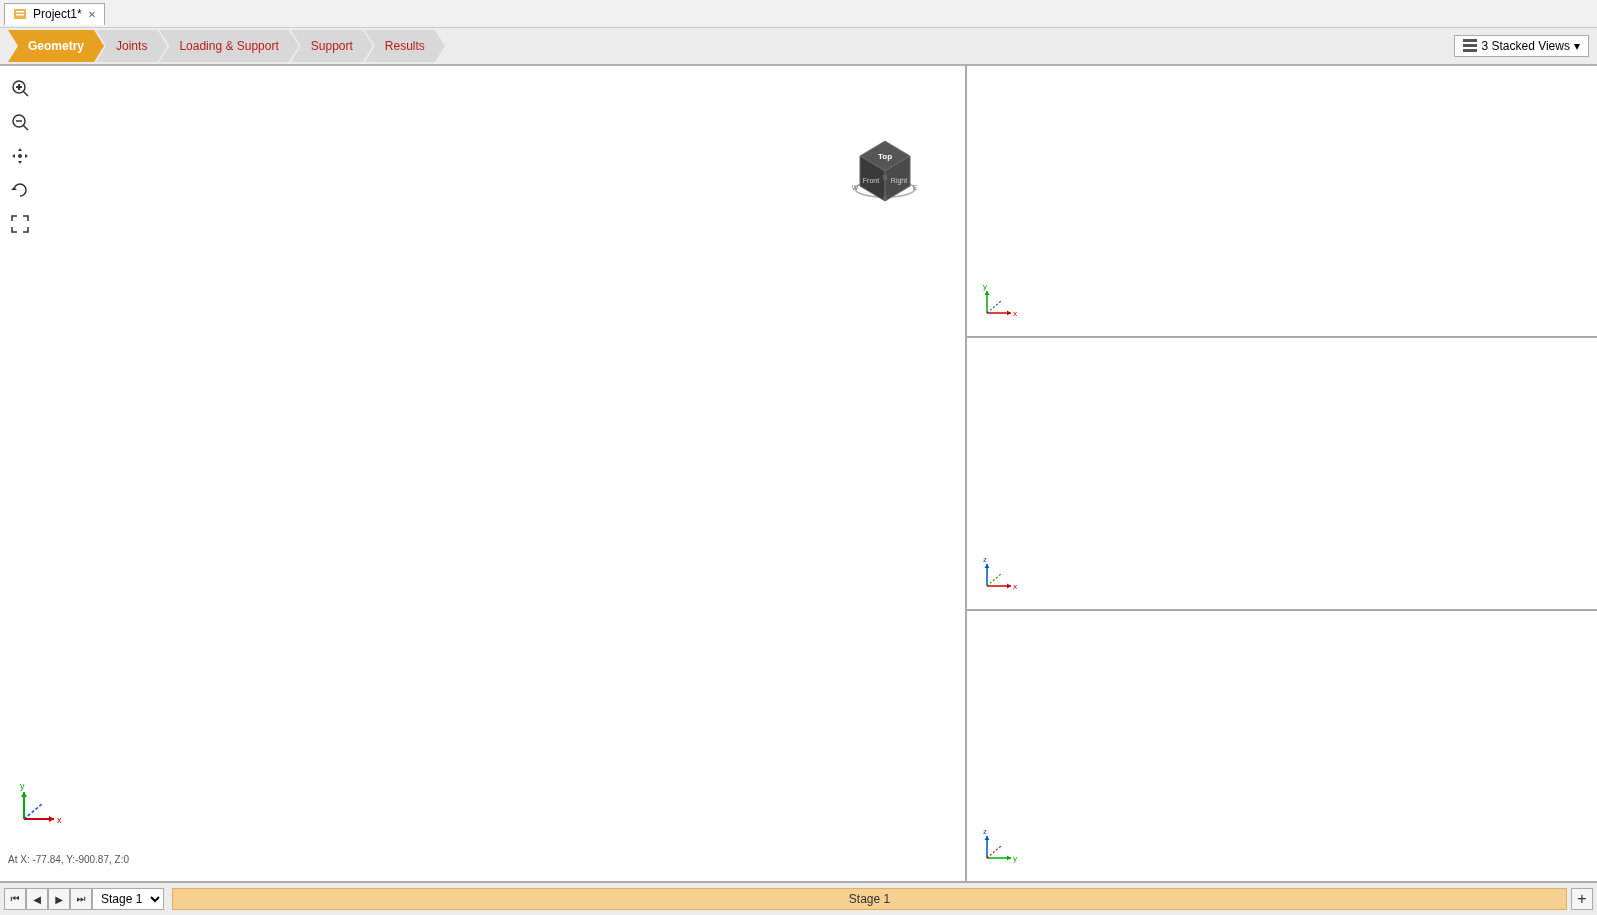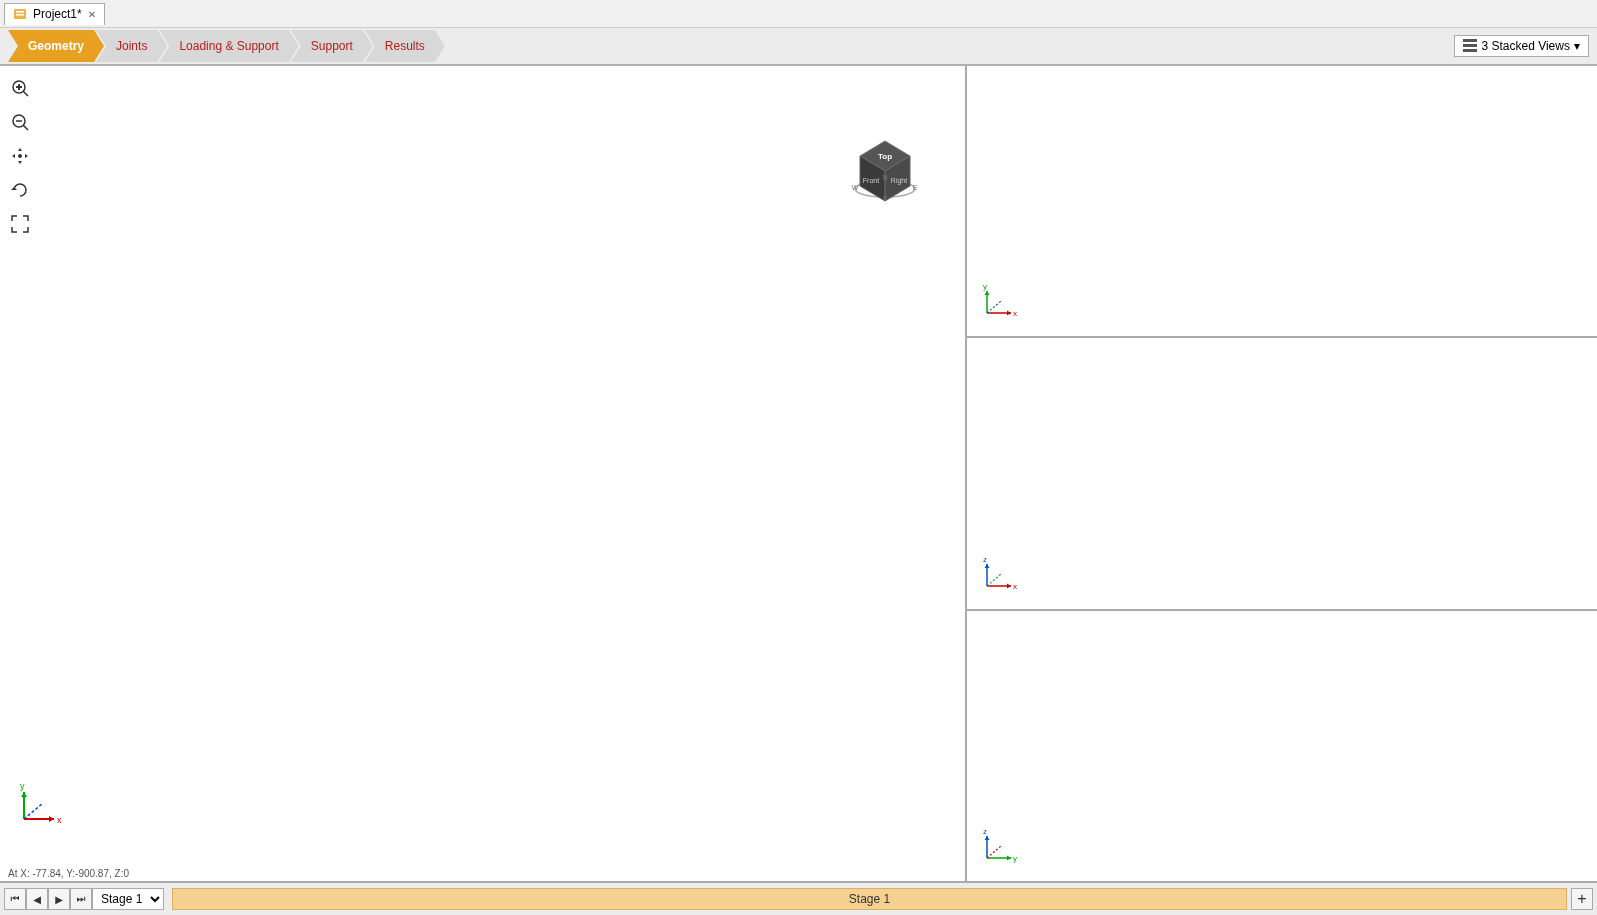--- a/index.html
+++ b/index.html
@@ -144,21 +144,21 @@
 
     
     .coord-axis-main {
       position: absolute;
       bottom: 44px;
       left: 14px;
     }
 
     .coord-label {
       position: absolute;
-      bottom: 2px;
+      bottom: 16px;
       left: 8px;
       font-size: 10px;
       color: #555;
     }
 
     
     .viewport-stack {
       width: 630px;
       display: flex;
       flex-direction: column;

